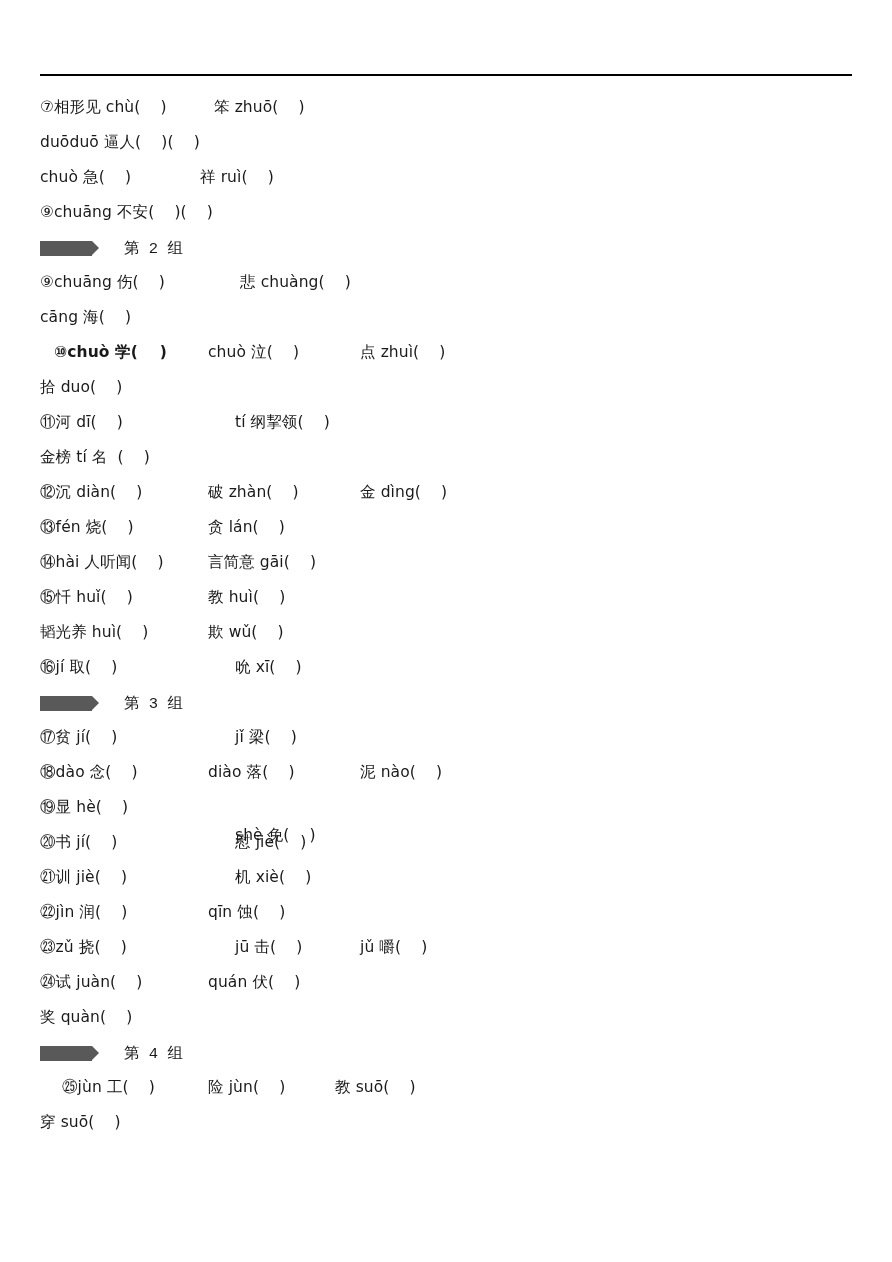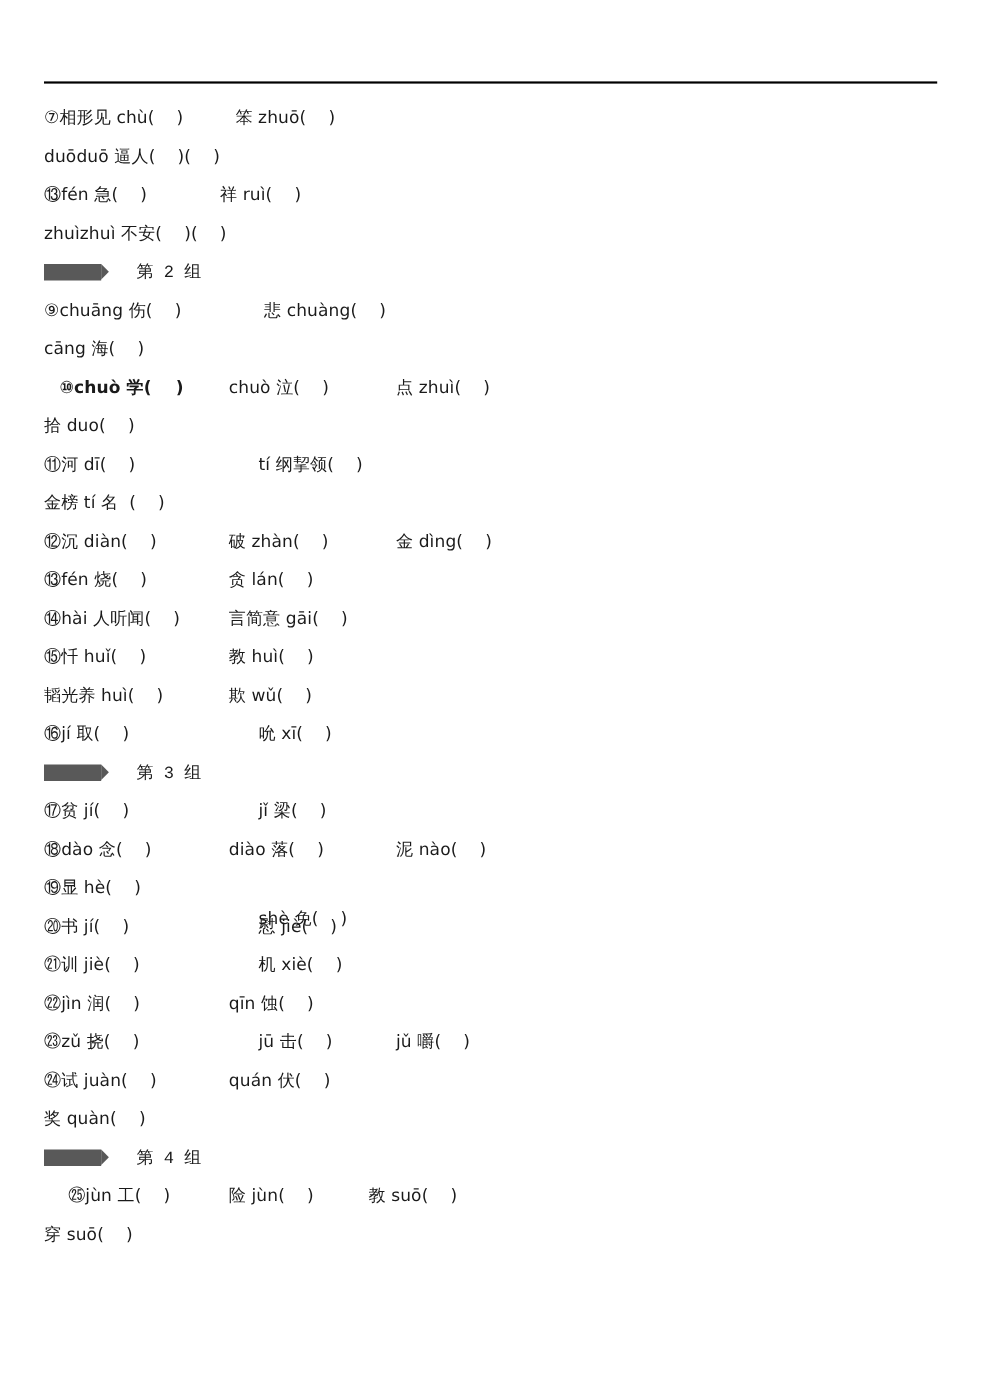--- a/index.html
+++ b/index.html
@@ -95,22 +95,22 @@
 </style>
 </head>
 <body>
 
 <div class="page">
   <div class="content">
     <div class="top-rule"></div>
     <div id="lines-host">
         <div class="line"><span class="seg han" style="left: 0px;">⑦相形见 chù(    )</span><span class="seg han" style="left: 174px;">笨 zhuō(    )</span></div>
         <div class="line"><span class="seg han" style="left: 0px;">duōduō 逼人(    )(    )</span></div>
-        <div class="line"><span class="seg han" style="left: 0px;">⑬fén 急(    )</span><span class="seg han" style="left: 160px;">祥 ruì(    )</span></div>
-        <div class="line"><span class="seg han" style="left: 0px;">zhuìzhuì 不安(    )(    )</span></div>
+        <div class="line"><span class="seg han" style="left: 0px;">chuò 急(    )</span><span class="seg han" style="left: 160px;">祥 ruì(    )</span></div>
+        <div class="line"><span class="seg han" style="left: 0px;">⑨chuāng 不安(    )(    )</span></div>
         <div class="group-line"><span class="flag"></span><span class="group-label">第 2 组</span></div>
         <div class="line"><span class="seg han" style="left: 0px;">⑨chuāng 伤(    )</span><span class="seg han" style="left: 200px;">悲 chuàng(    )</span></div>
         <div class="line"><span class="seg han" style="left: 0px;">cāng 海(    )</span></div>
         <div class="line"><span class="seg han" style="left: 14px; font-weight: bold;">⑩chuò 学(    )</span><span class="seg han" style="left: 168px;">chuò 泣(    )</span><span class="seg han" style="left: 320px;">点 zhuì(    )</span></div>
         <div class="line"><span class="seg han" style="left: 0px;">拾 duo(    )</span></div>
         <div class="line"><span class="seg han" style="left: 0px;">⑪河 dī(    )</span><span class="seg han" style="left: 195px;">tí 纲挈领(    )</span></div>
         <div class="line"><span class="seg han" style="left: 0px;">金榜 tí 名  (    )</span></div>
         <div class="line"><span class="seg han" style="left: 0px;">⑫沉 diàn(    )</span><span class="seg han" style="left: 168px;">破 zhàn(    )</span><span class="seg han" style="left: 320px; text-align: center;">金 dìng(    )</span></div>
         <div class="line"><span class="seg han" style="left: 0px;">⑬fén 烧(    )</span><span class="seg han" style="left: 168px;">贪 lán(    )</span></div>
         <div class="line"><span class="seg han" style="left: 0px;">⑭hài 人听闻(    )</span><span class="seg han" style="left: 168px;">言简意 gāi(    )</span></div>

